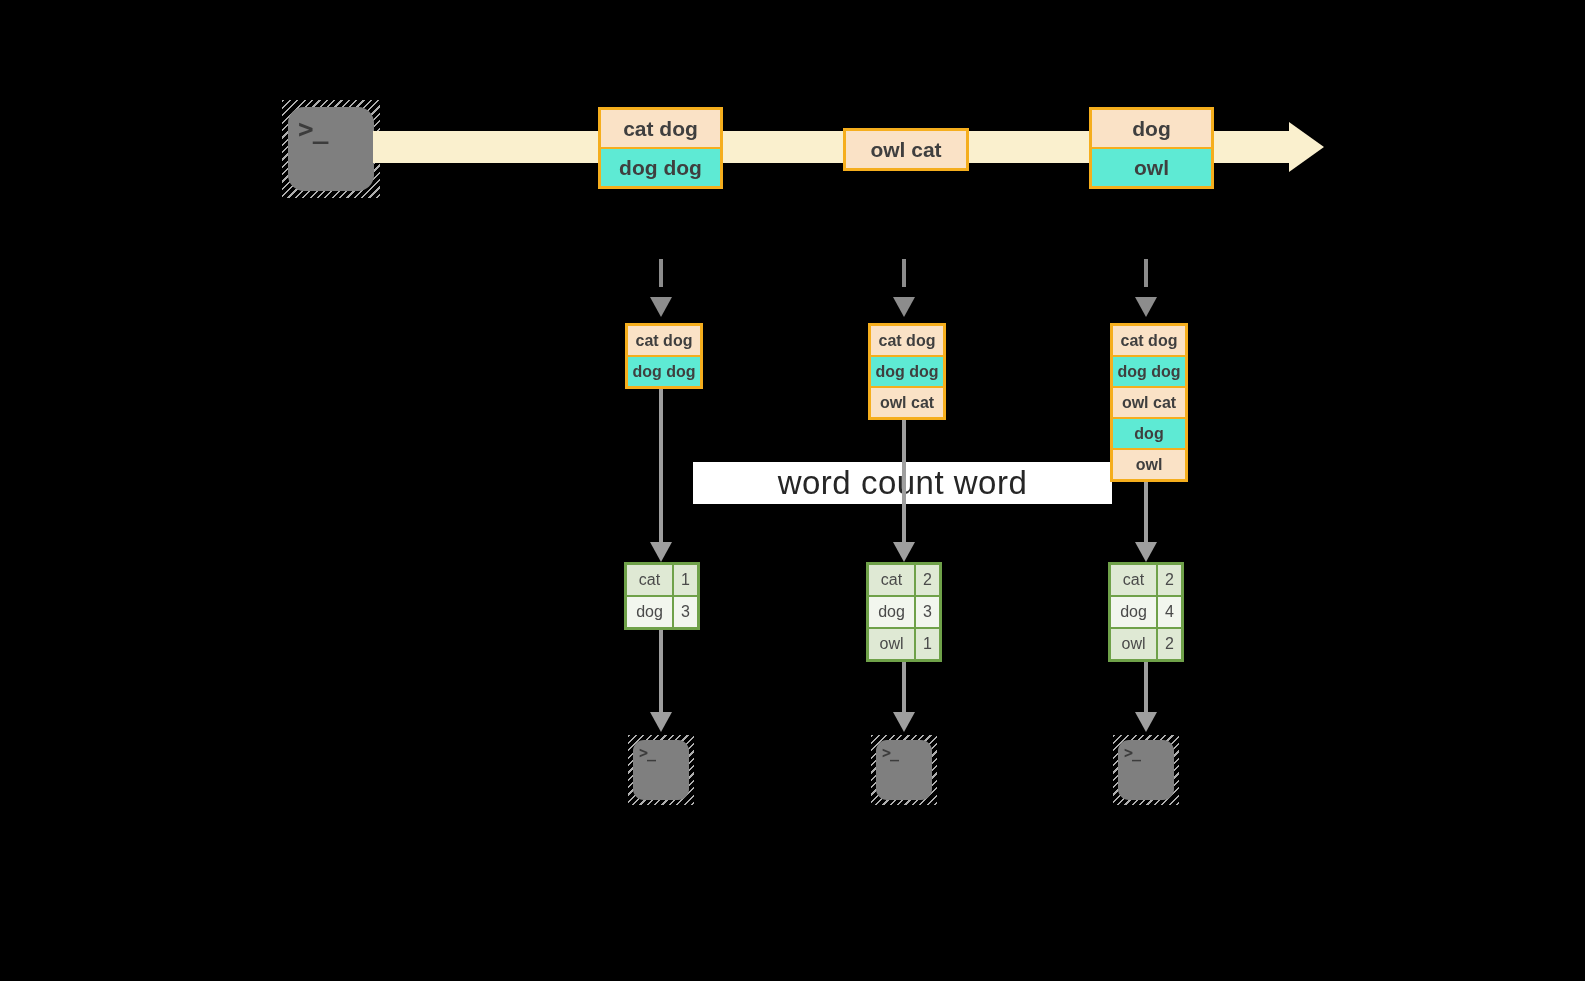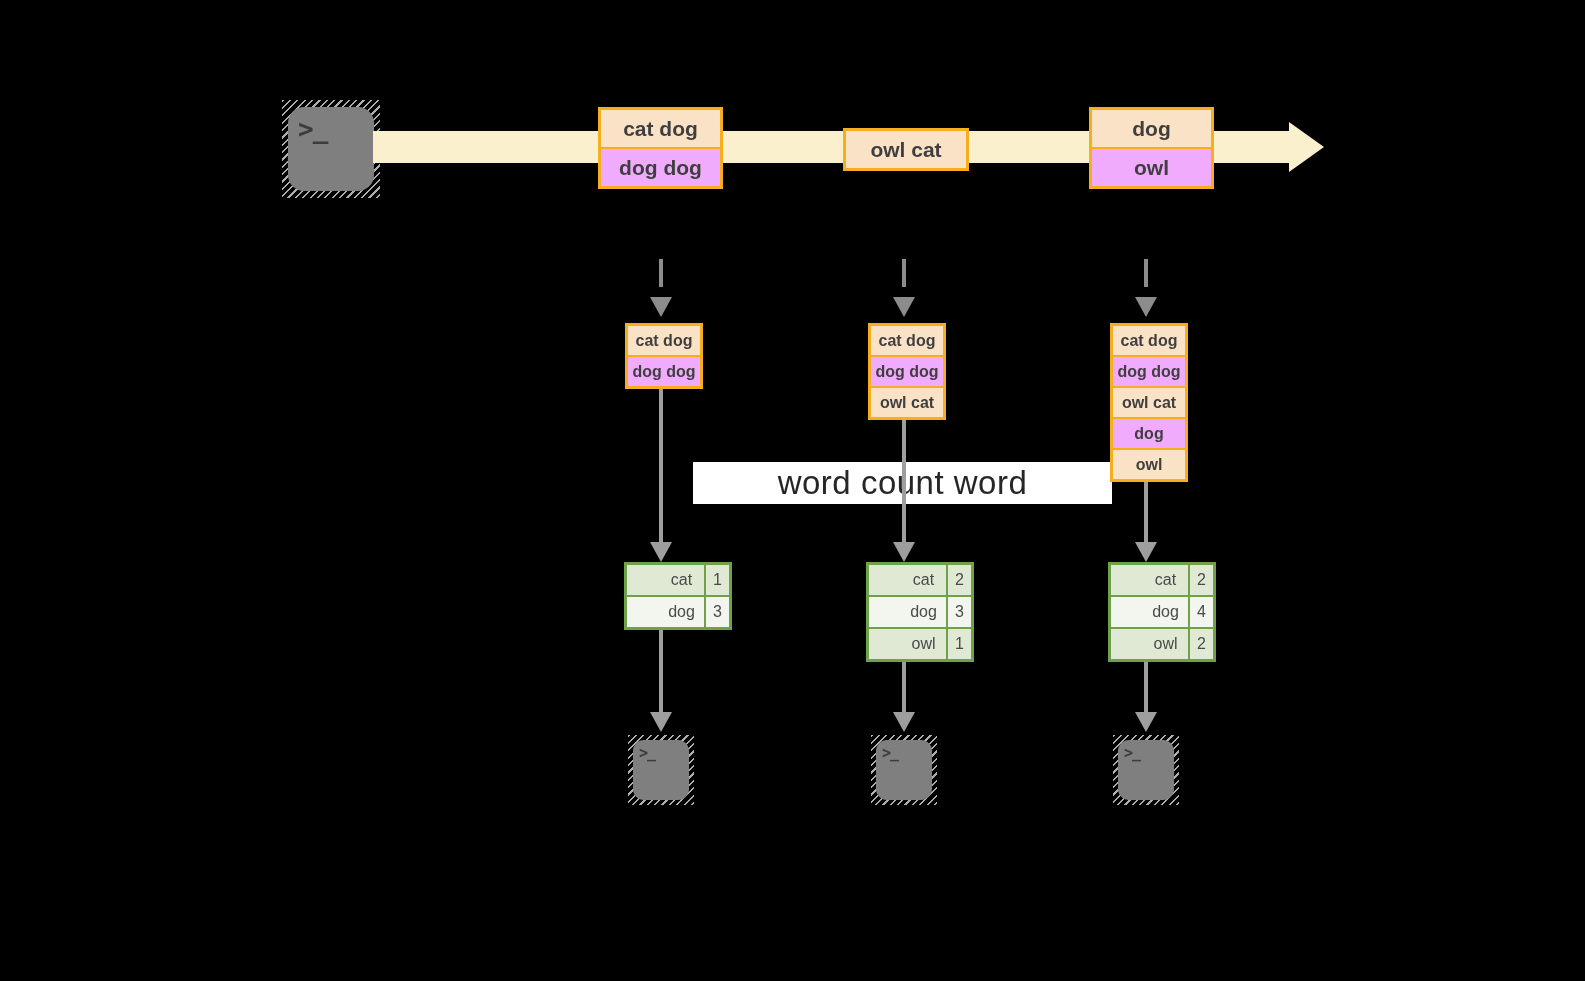--- a/index.html
+++ b/index.html
@@ -28,28 +28,28 @@
   .amber-box{position:absolute;border:3px solid #f5ae1d;z-index:5;}
   .acell{
     display:flex;align-items:center;justify-content:center;
     color:#3f3f3f;
     font-weight:bold;
   }
   .acell + .acell{border-top:2px solid #f5ae1d;}
   .acell.tall{height:37px;font-size:21px;}
   .acell.row{height:29px;font-size:16px;}
   .fa{background:#fae2c6;}
-  .fb{background:#f0abfc;}
+  .fb{background:#5eead4;}
   
   .green-box{position:absolute;border:3px solid #6fa149;z-index:5;}
   .grow{display:flex;height:30px;}
   .grow + .grow{border-top:2px solid #6fa149;}
   .gword{
     width:45px;border-right:2px solid #6fa149;display:flex;align-items:center;justify-content:center;
-    font-size:16px;color:#4a4a4a;padding-left:32px;
+    font-size:16px;color:#4a4a4a;
   }
   .gcount{width:23px;display:flex;align-items:center;justify-content:center;font-size:16px;color:#4a4a4a;}
   .ga{background:#dfe9d4;}
   .gb{background:#f2f6ee;}
   
   .vdash{position:absolute;width:4px;background:#8c8c8c;z-index:4;}
   .head-dash{
     position:absolute;width:0;height:0;z-index:4;
     border-left:11px solid transparent;border-right:11px solid transparent;
     border-top:20px solid #8c8c8c;

